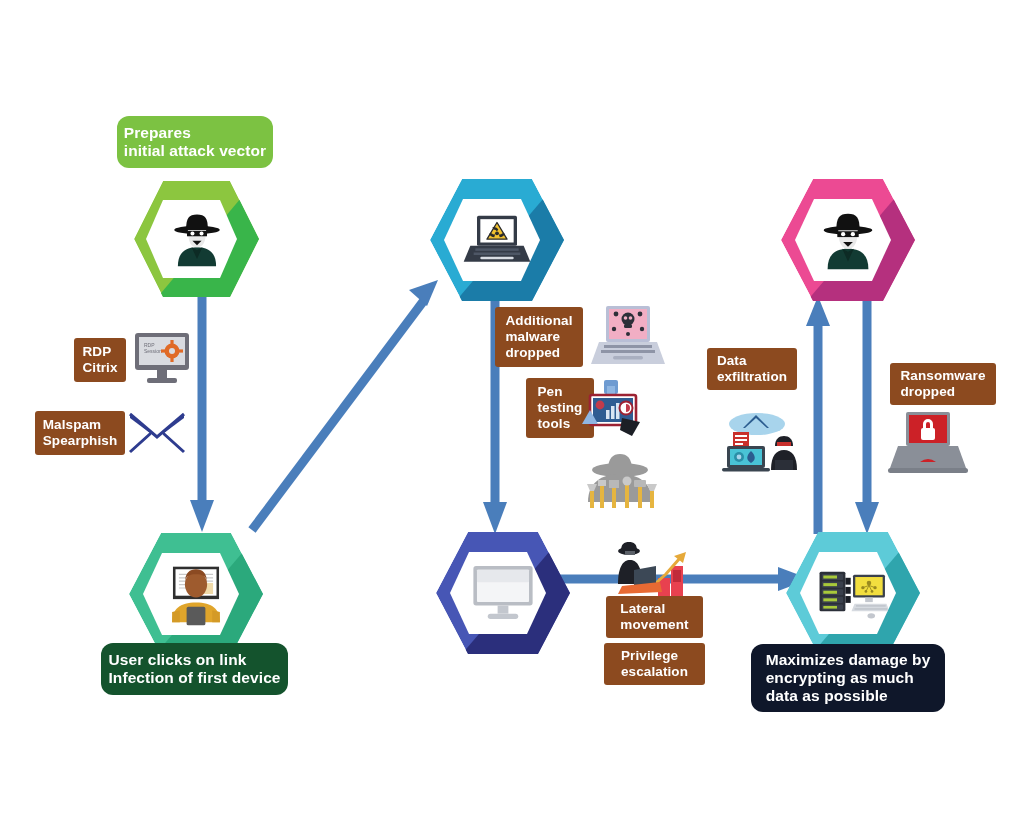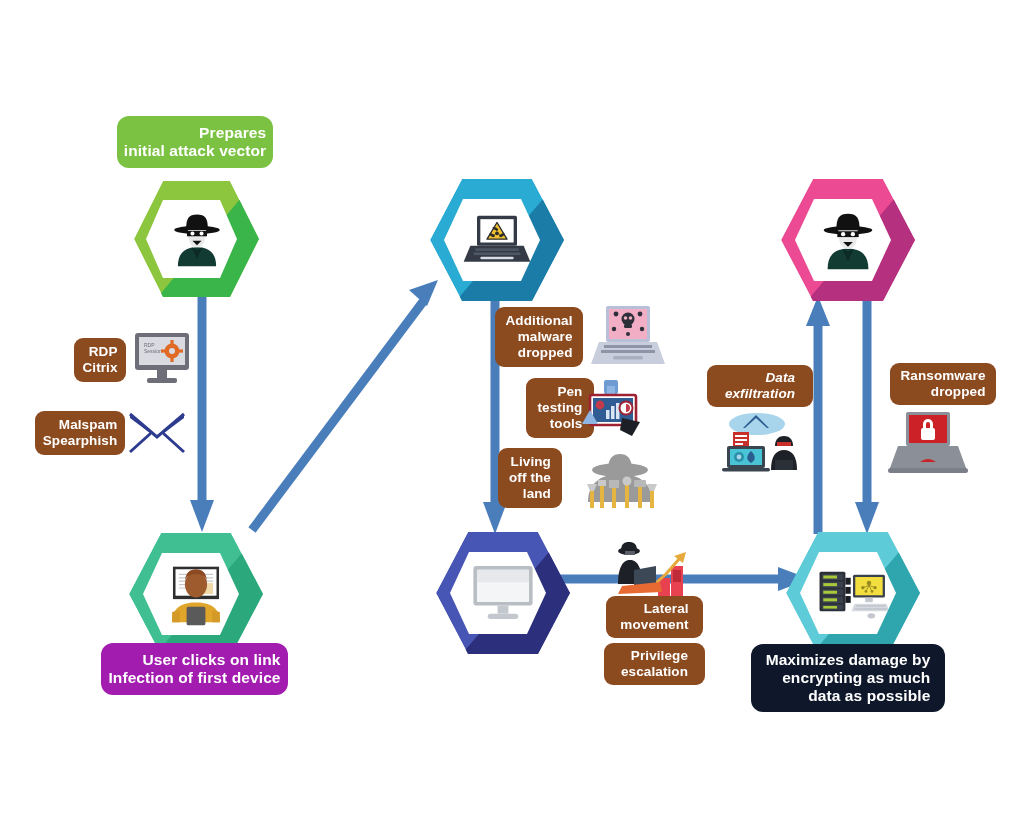--- a/index.html
+++ b/index.html
@@ -5,31 +5,31 @@
   * { box-sizing: border-box; margin:0; padding:0; }
   html,body { width:1024px; height:832px; background:#ffffff; }
   body { font-family:"Liberation Sans", sans-serif; position:relative; overflow:hidden; }
 
   #stage { position:absolute; inset:0; width:1024px; height:832px; }
 
   
   .pill {
     position:absolute;
     display:flex; align-items:center; justify-content:center;
-    text-align:right;
+    text-align:left;
     color:#ffffff;
     font-weight:bold;
     line-height:1.18;
     white-space:pre-line;
     letter-spacing:0.1px;
   }
   .pill.green   { background:#7CC242; border-radius:12px; font-size:15.5px; }
-  .pill.seagreen{ background:#a21caf; border-radius:12px; font-size:15.5px; }
+  .pill.seagreen{ background:#14532d; border-radius:12px; font-size:15.5px; }
   .pill.cyan    { background:#0f172a; border-radius:12px; font-size:15.5px; }
-  .pill.brown   { background:#8C4A1F; border-radius:9px; font-size:13.5px; }
+  .pill.brown   { background:#8C4A1F; border-radius:3px; font-size:13.5px; }
 
   
   .hex { position:absolute; }
   .hex svg { display:block; width:100%; height:100%; }
   .hex .inner-icon {
     position:absolute; left:50%; top:50%;
     transform:translate(-50%,-50%);
     pointer-events:none;
   }
 
@@ -291,23 +291,20 @@
         <rect x="40" y="25" width="3.5" height="16"></rect>
       </g>
       <circle cx="24" cy="27" r="4.4" fill="#C23B4B"></circle>
       <circle cx="50" cy="30" r="6.5" fill="#ffffff" stroke="#9C2233" stroke-width="2"></circle>
       <path d="M50 26 a4 4 0 0 1 0 8 Z" fill="#C23B4B"></path>
       <path d="M6 46 L14 32 L22 46 Z" fill="#8FB6E2"></path>
       <path d="M46 40 L64 44 L56 58 L44 52 Z" fill="#1C1F26"></path>
     </svg>
   </div>
 
-  <div class="pill brown" style="left:498px; top:448px; width:64px; height:60px;">Living
-off the
-land</div>
 
   <div class="sideicon" style="left:568px; top:450px;">
     <svg width="104" height="62" viewBox="0 0 104 62">
 
       <ellipse cx="52" cy="20" rx="28" ry="7" fill="#9A9A9A"></ellipse>
       <path d="M40 20 C40 8 45 4 52 4 C59 4 64 8 64 20 Z" fill="#9A9A9A"></path>
       <path d="M20 52 C20 33 33 24 52 24 C71 24 84 33 84 52 Z" fill="#9A9A9A"></path>
 
       <g>
         <rect x="32" y="34" width="4" height="24" fill="#E6B540"></rect>
@@ -398,21 +395,21 @@
         <path d="M26 26 C26 40 30 45 36 45 C42 45 46 40 46 26 Z" fill="#E9E9E9"></path>
         <rect x="25" y="27" width="22" height="6" fill="#111111"></rect>
         <circle cx="31" cy="30" r="2.2" fill="#ffffff"></circle>
         <circle cx="41" cy="30" r="2.2" fill="#ffffff"></circle>
         <path d="M31 38 L41 38 L36 43 Z" fill="#111111"></path>
         <path d="M30 45 L36 58 L42 45 L36 48 Z" fill="#0D2B25"></path>
       </svg>
     </div>
   </div>
 
-  <div class="pill brown" style="left:707px; top:365px; width:106px; height:42px;font-style:italic;">Data
+  <div class="pill brown" style="left:707px; top:348px; width:90px; height:42px;">Data
 exfiltration</div>
 
   <div class="sideicon" style="left:713px; top:410px;">
     <svg width="86" height="66" viewBox="0 0 86 66">
 
       <ellipse cx="44" cy="14" rx="28" ry="11" fill="#A8D4EC"></ellipse>
       <path d="M30 18 L43 5 L56 18 Z" fill="#2B5C8F"></path>
       <path d="M32 18 L43 8 L54 18 Z" fill="#A8D4EC"></path>
 
       <rect x="14" y="36" width="38" height="22" rx="2" fill="#3A4550"></rect>

